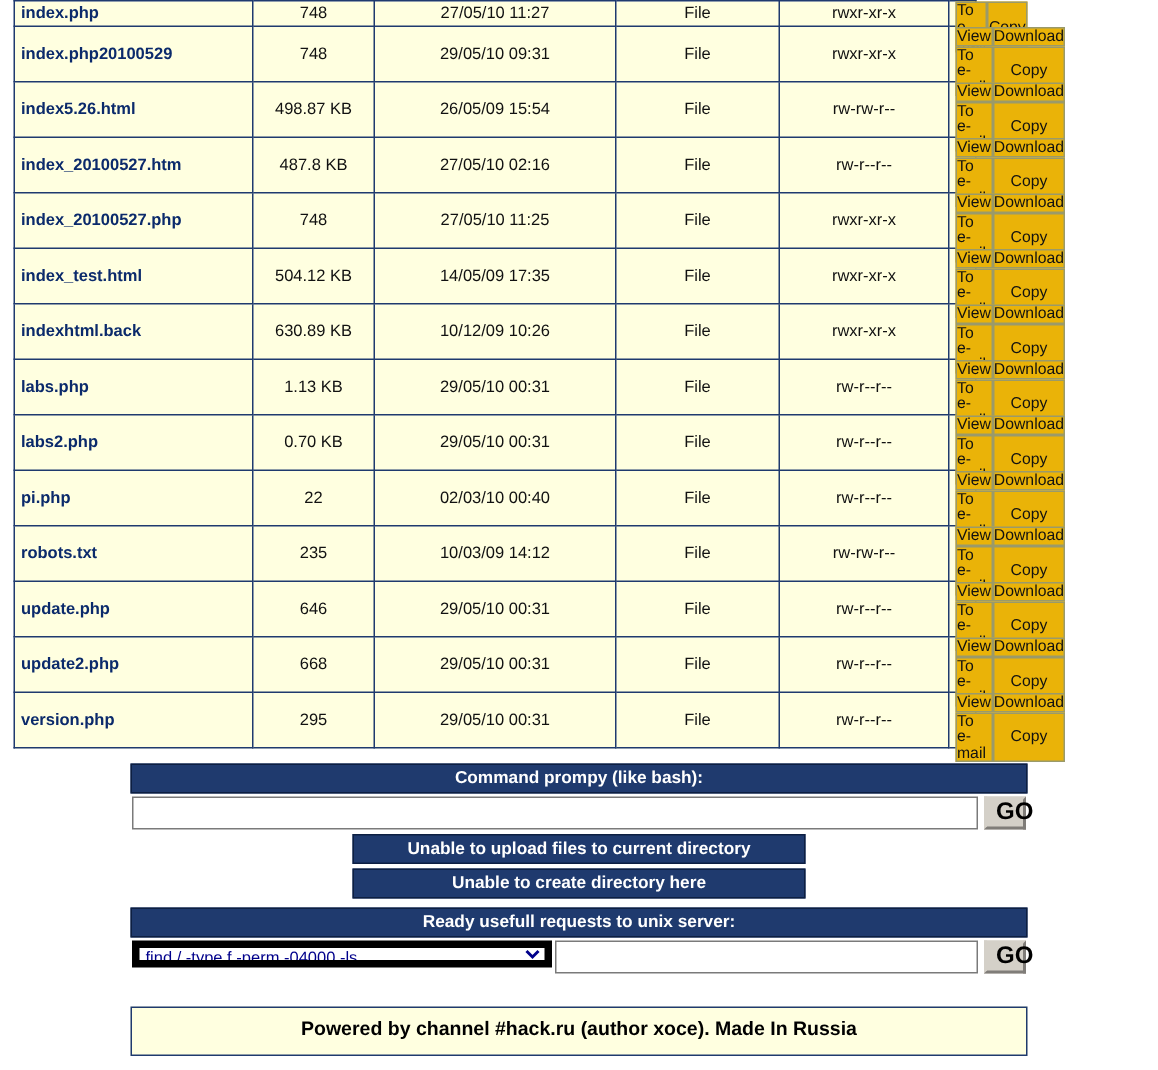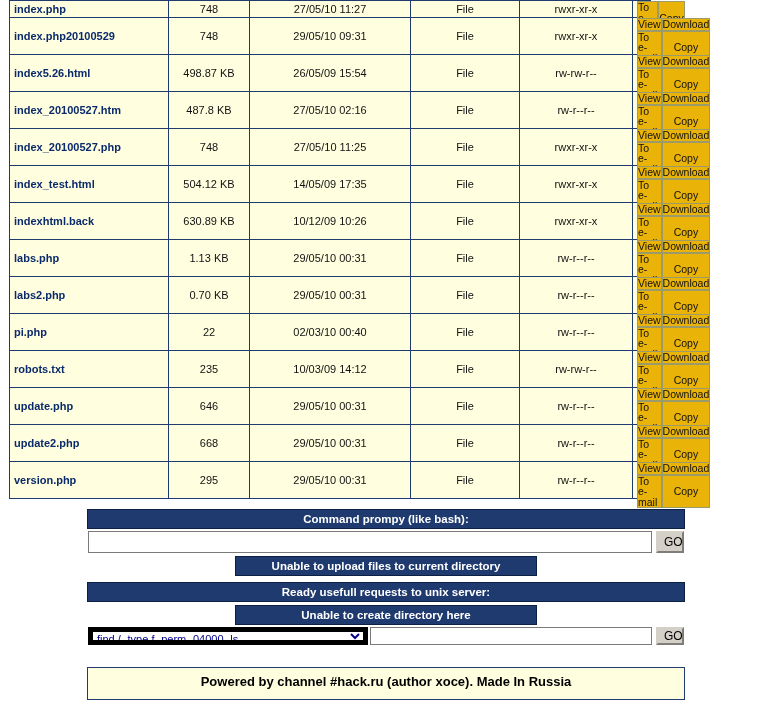--- a/index.html
+++ b/index.html
@@ -92,22 +92,22 @@
     font-family:"Liberation Sans", sans-serif;
     font-size:11px;
     padding:2px 3px;
     height:16px;
   }
   .go-btn{
     width:28px;
     margin-left:4px;
     border:2px outset #d4d0c8;
     background:#d4d0c8;
-    font-size:12px;
-    font-weight:normal;
+    font-size:16px;
+    font-weight:bold;
     font-family:"Liberation Sans", sans-serif;
     cursor:pointer;
     line-height:1;
   }
   .sel-row{
     display:flex;
     align-items:stretch;
     width:596px;
     margin-top:2px;
   }
@@ -359,23 +359,23 @@
 <div class="lower">
 
   <div class="bar wide">Command prompy (like bash):</div>
 
   <div class="row-input">
     <input type="text" value="" style="">
     <button class="go-btn">GO</button>
   </div>
 
   <div class="bar mid">Unable to upload files to current directory</div>
+  <div class="bar mid">Unable to create directory here</div>
+
   <div class="bar wide" style="margin-top:6px;">Ready usefull requests to unix server:</div>
-
-  <div class="bar mid">Unable to create directory here</div>
 
   <div class="sel-row">
     <select><option>find / -type f -perm -04000 -ls</option><option>find / -type f -perm -02000 -ls</option><option>find / -type f -name *.conf -ls</option><option>find / -name config.inc.php</option><option>find / -writable -type d</option><option>netstat -an | grep -i listen</option></select>
     <div class="filler"></div>
     <button class="go-btn">GO</button>
   </div>
 
   <div class="footer">Powered by channel #hack.ru (author xoce). Made In Russia</div>
 </div>
 

